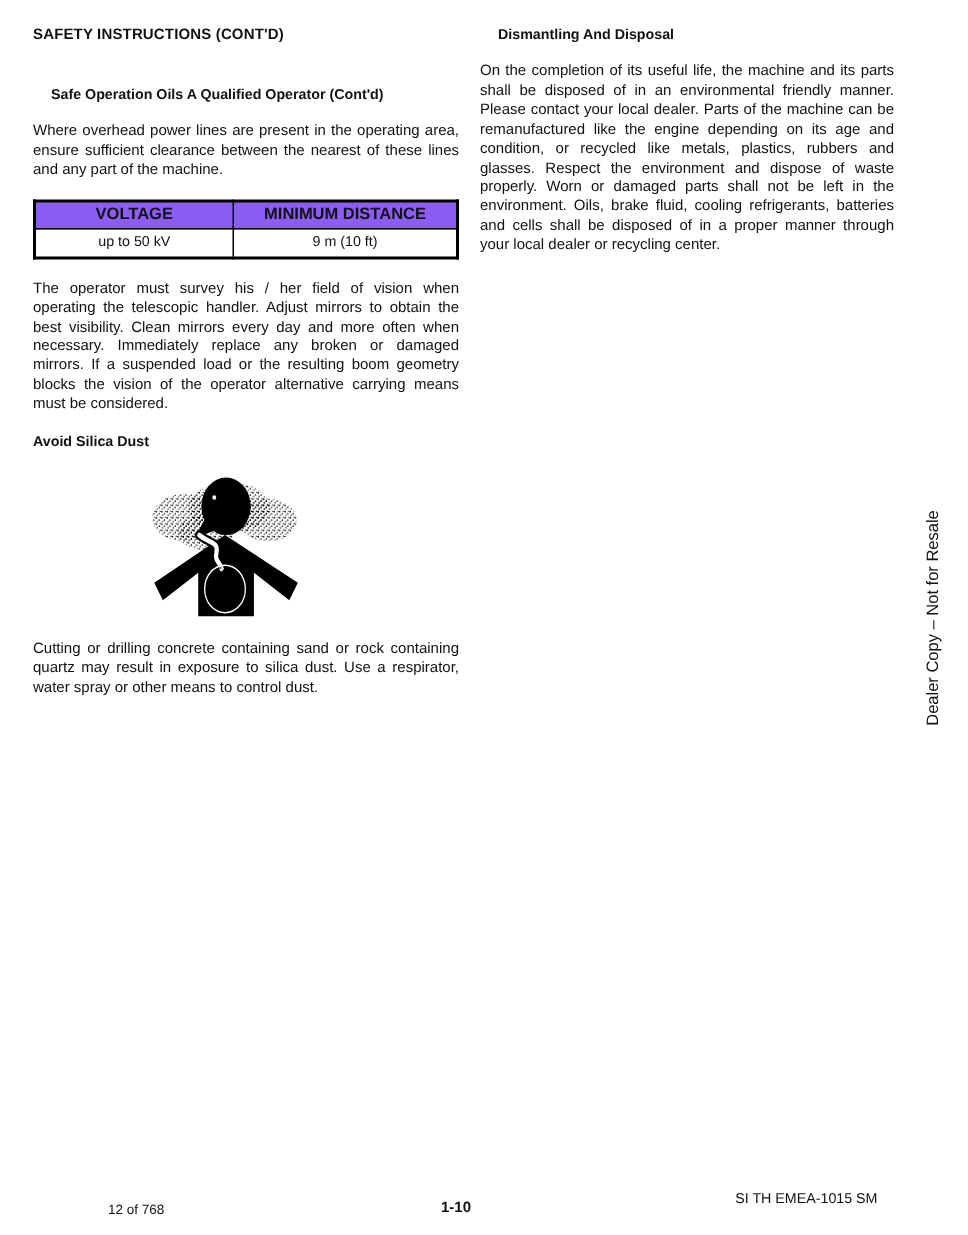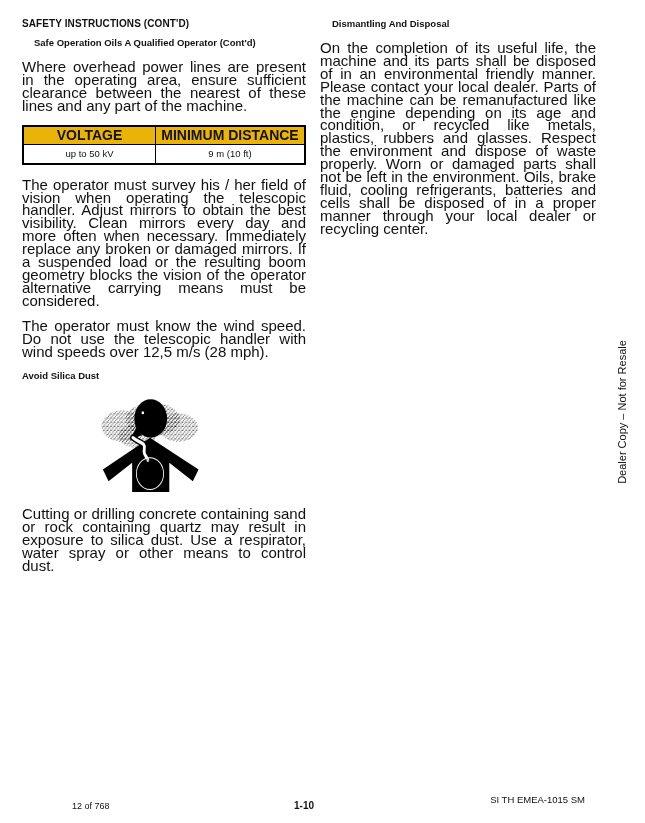--- a/index.html
+++ b/index.html
@@ -4,29 +4,29 @@
 <style>
   * { margin:0; padding:0; box-sizing:border-box; }
   html,body { background:#ffffff; }
   .page {
     position:relative; width:645px; height:823px; background:#ffffff;
     font-family:"Liberation Sans", sans-serif; color:#111; overflow:hidden;
   }
   .col { position:absolute; top:18px; }
   .col-left  { left:22px;  width:284px; }
   .col-right { left:320px; width:276px; }
-  .section-title { font-size:10px; font-weight:bold; letter-spacing:.1px; margin-bottom:8px; }
+  .section-title { font-size:10px; font-weight:bold; letter-spacing:.1px; margin-bottom:29px; }
   .sub-heading   { font-size:9.5px; font-weight:bold; margin-bottom:13px;padding-left:12px; }
-  .para { font-size:15px; line-height:12.9px; text-align:justify; margin-bottom:12px; }
+  .para { font-size:10px; line-height:12.9px; text-align:justify; margin-bottom:12px; }
   table.voltage {
     width:284px; border-collapse:collapse; border:2px solid #000;
     margin:3px 0 14px 0;
   }
   table.voltage th {
-    background:#eab308; font-size:14px; font-weight:bold;
+    background:#8b5cf6; font-size:11px; font-weight:bold;
     border:1px solid #000; height:19px; text-align:center; padding:0 2px;
   }
   table.voltage td {
     font-size:9.5px; border:1px solid #000; height:19px; text-align:center; padding:0 2px;
   }
   table.voltage col.c1 { width:47%; }
   table.voltage col.c2 { width:53%; }
   .fig-heading { font-size:9.5px; font-weight:bold; margin:2px 0 15px 0; }
   figure.silica { margin:0 0 16px 78px; width:100px; height:96px; }
   .watermark {
@@ -70,21 +70,20 @@
       <tbody>
         <tr>
           <td>up to 50 kV</td>
           <td>9 m (10 ft)</td>
         </tr>
       </tbody>
     </table>
 
     <p class="para">The operator must survey his / her field of vision when operating the telescopic handler. Adjust mirrors to obtain the best visibility. Clean mirrors every day and more often when necessary. Immediately replace any broken or damaged mirrors. If a suspended load or the resulting boom geometry blocks the vision of the operator alternative carrying means must be considered.</p>
 
-    <p class="para">The operator must know the wind speed. Do not use the telescopic handler with wind speeds over 12,5 m/s (28 mph).</p>
 
     <div class="fig-heading">Avoid Silica Dust</div>
 
     <figure class="silica">
       <svg width="100" height="96" viewBox="0 0 140 115" preserveAspectRatio="none">
         <defs>
           <pattern id="stip" width="5" height="5" patternUnits="userSpaceOnUse">
             <circle cx="1" cy="1.2" r="0.75" fill="#000"></circle>
             <circle cx="3.6" cy="3" r="0.65" fill="#000"></circle>
             <circle cx="1.8" cy="4.2" r="0.55" fill="#000"></circle>

